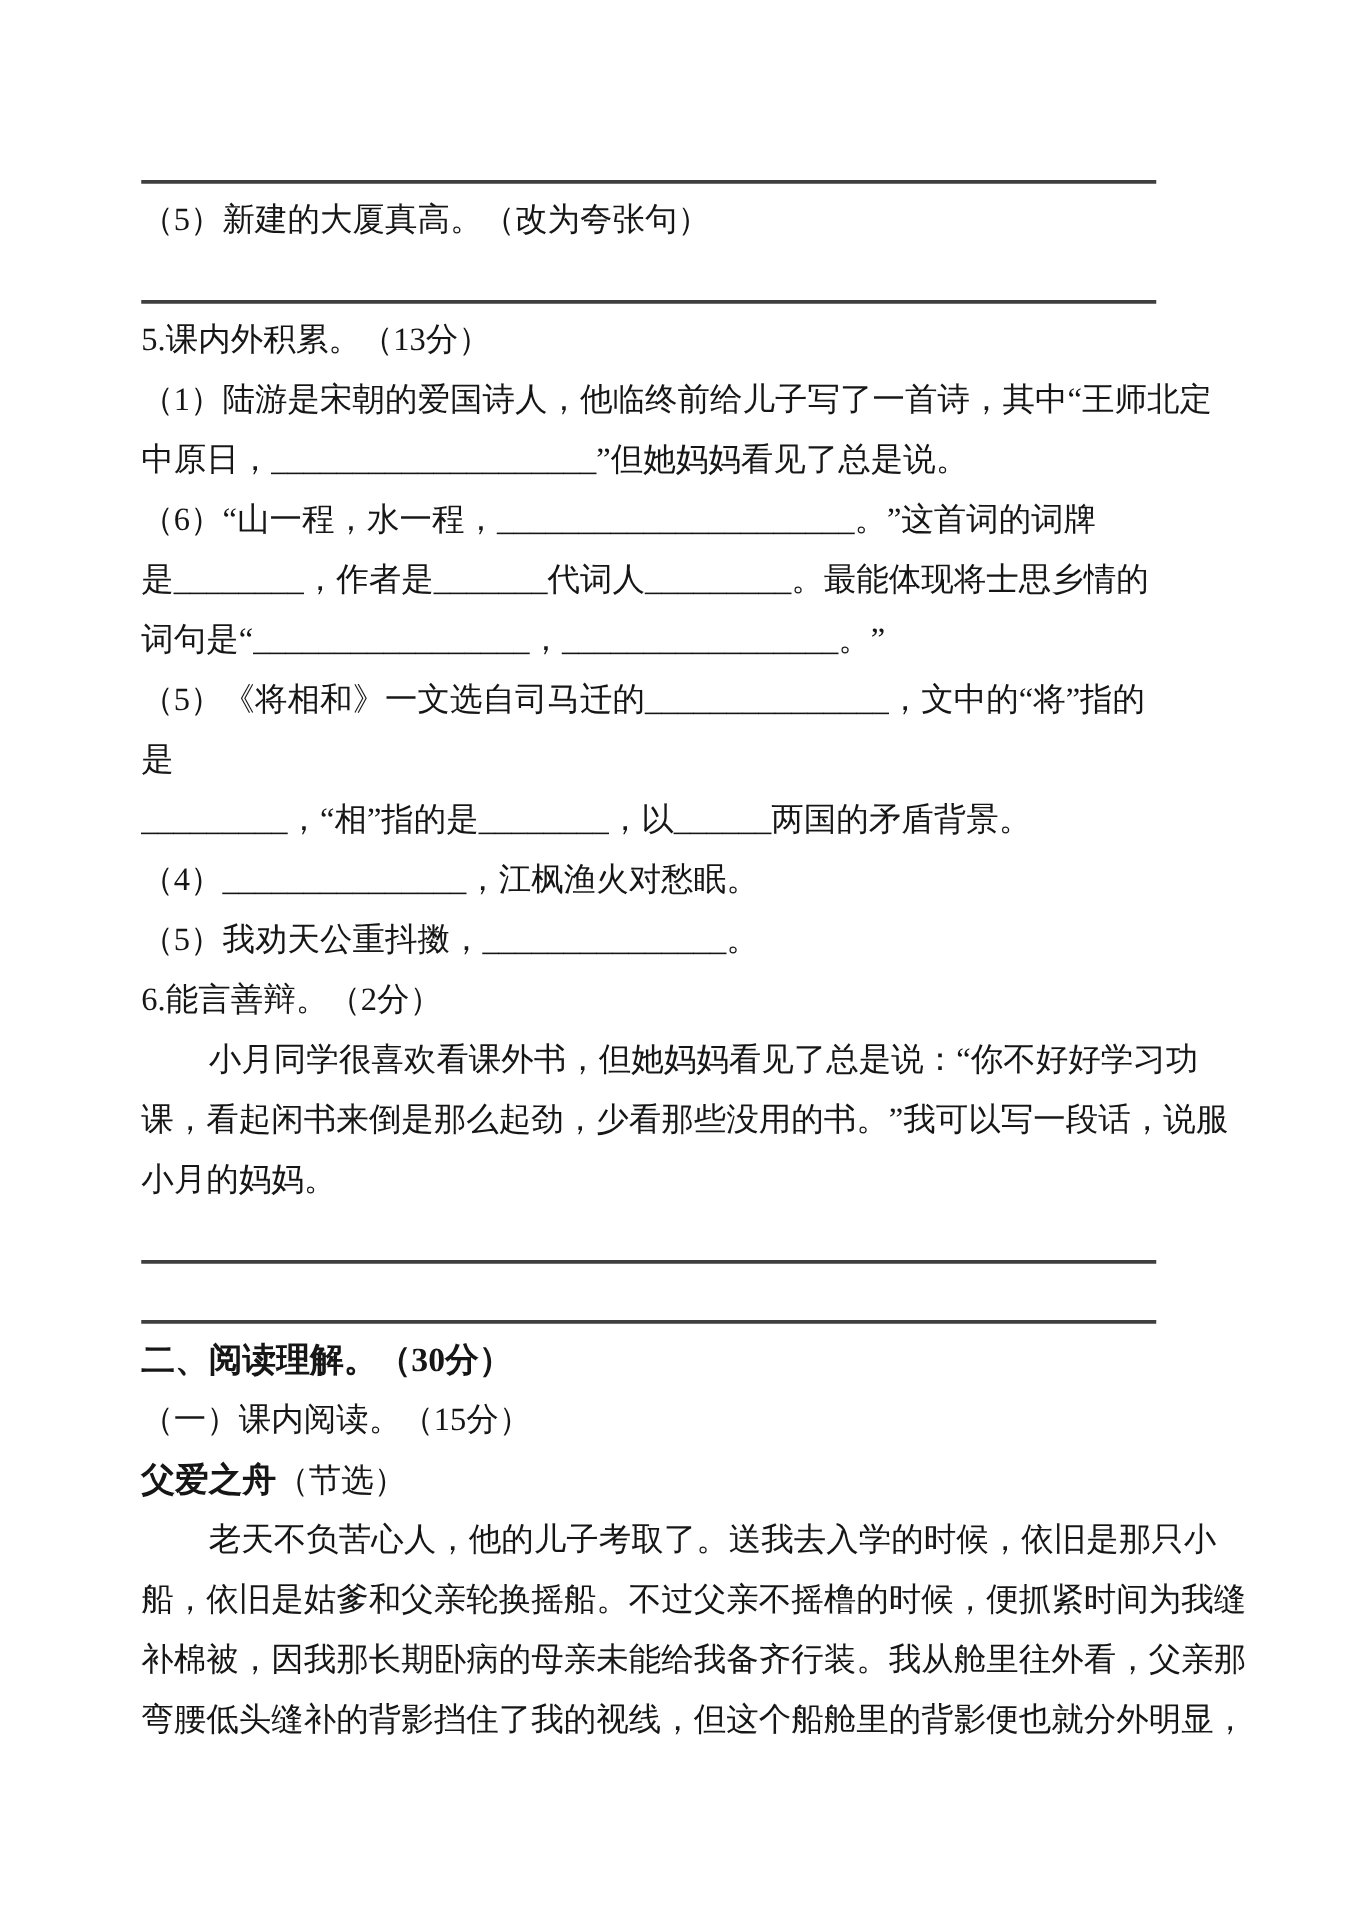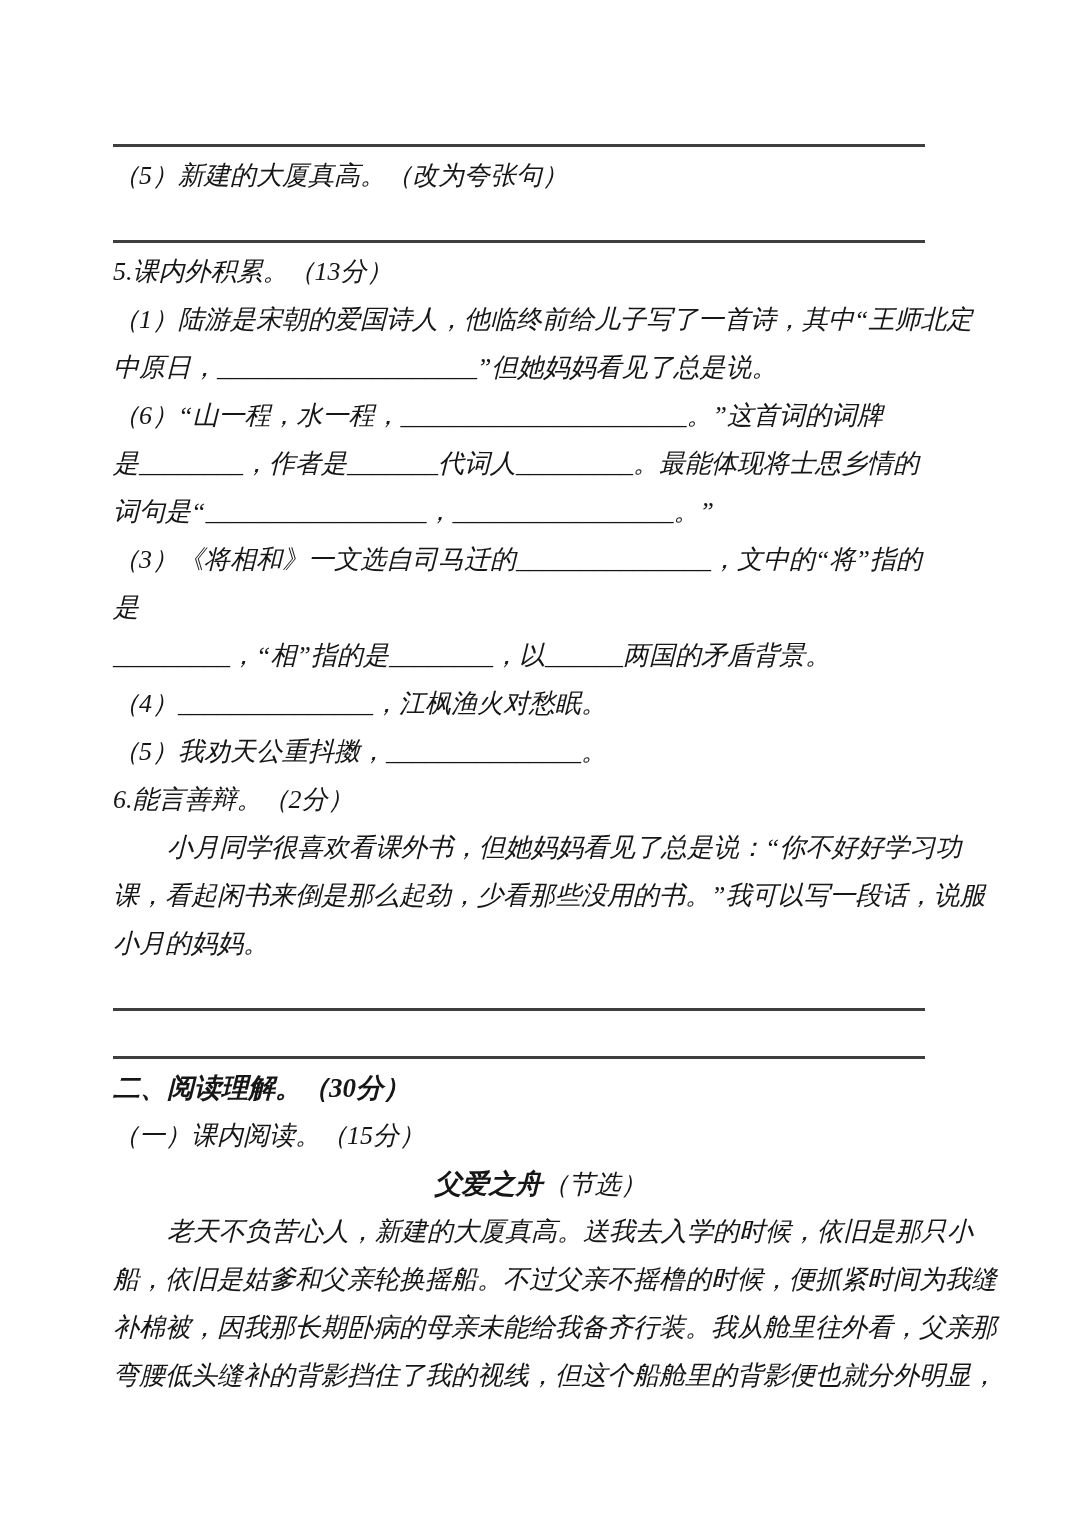--- a/index.html
+++ b/index.html
@@ -12,31 +12,30 @@
       background: var(--page-bg, #ffffff);
       position: relative;
       overflow: hidden;
       font-family: "Liberation Serif", "DejaVu Serif", serif;
     }
     .doc {
       position: absolute;
       left: 113px;
       top: 104px;
       width: 855px;
-      font-style: italic;
     }
     .line {
       height: 48px;
       line-height: 48px;
       font-size: 26px;
       color: var(--ink, #161616);
       white-space: nowrap;
     }
     .line.bold { font-weight: 700; font-size: 27px; }
-    .line.center { text-align: center; }
+    .line.center { text-align: left; }
     .line.indent { text-indent: 54px; }
     .rule { position: relative; }
     .rule .bar {
       position: absolute;
       left: 0;
       bottom: 5px;
       width: 812px;
       height: 0;
       border-bottom: 3px solid var(--rule, #3f3f3f);
     }
@@ -53,35 +52,35 @@
     <div class="line">（5）新建的大厦真高。（改为夸张句）</div>
     <div class="line rule">
       <div class="bar"></div>
     </div>
     <div class="line">5.课内外积累。（13分）</div>
     <div class="line">（1）陆游是宋朝的爱国诗人，他临终前给儿子写了一首诗，其中“王师北定</div>
     <div class="line">中原日，____________________”但她妈妈看见了总是说。</div>
     <div class="line">（6）“山一程，水一程，______________________。”这首词的词牌</div>
     <div class="line">是________，作者是_______代词人_________。最能体现将士思乡情的</div>
     <div class="line">词句是“_________________，_________________。”</div>
-    <div class="line">（3）《将相和》一文选自司马迁的_______________，文中的“将”指的</div>
+    <div class="line">（5）《将相和》一文选自司马迁的_______________，文中的“将”指的</div>
     <div class="line">是</div>
     <div class="line">_________，“相”指的是________，以______两国的矛盾背景。</div>
     <div class="line">（4）_______________，江枫渔火对愁眠。</div>
     <div class="line">（5）我劝天公重抖擞，_______________。</div>
     <div class="line">6.能言善辩。（2分）</div>
     <div class="line indent">小月同学很喜欢看课外书，但她妈妈看见了总是说：“你不好好学习功</div>
     <div class="line">课，看起闲书来倒是那么起劲，少看那些没用的书。”我可以写一段话，说服</div>
     <div class="line">小月的妈妈。</div>
     <div class="line rule">
       <div class="bar"></div>
     </div>
     <div class="line rule">
       <div class="bar"></div>
     </div>
     <div class="line bold">二、阅读理解。（30分）</div>
     <div class="line">（一）课内阅读。（15分）</div>
     <div class="line center"><span class="seg-bold">父爱之舟</span><span class="seg-regular">（节选）</span></div>
-    <div class="line indent">老天不负苦心人，新建的大厦真高。送我去入学的时候，依旧是那只小</div>
+    <div class="line indent">老天不负苦心人，他的儿子考取了。送我去入学的时候，依旧是那只小</div>
     <div class="line">船，依旧是姑爹和父亲轮换摇船。不过父亲不摇橹的时候，便抓紧时间为我缝</div>
     <div class="line">补棉被，因我那长期卧病的母亲未能给我备齐行装。我从舱里往外看，父亲那</div>
     <div class="line">弯腰低头缝补的背影挡住了我的视线，但这个船舱里的背影便也就分外明显，</div>
   </div>
 
 </body></html>

